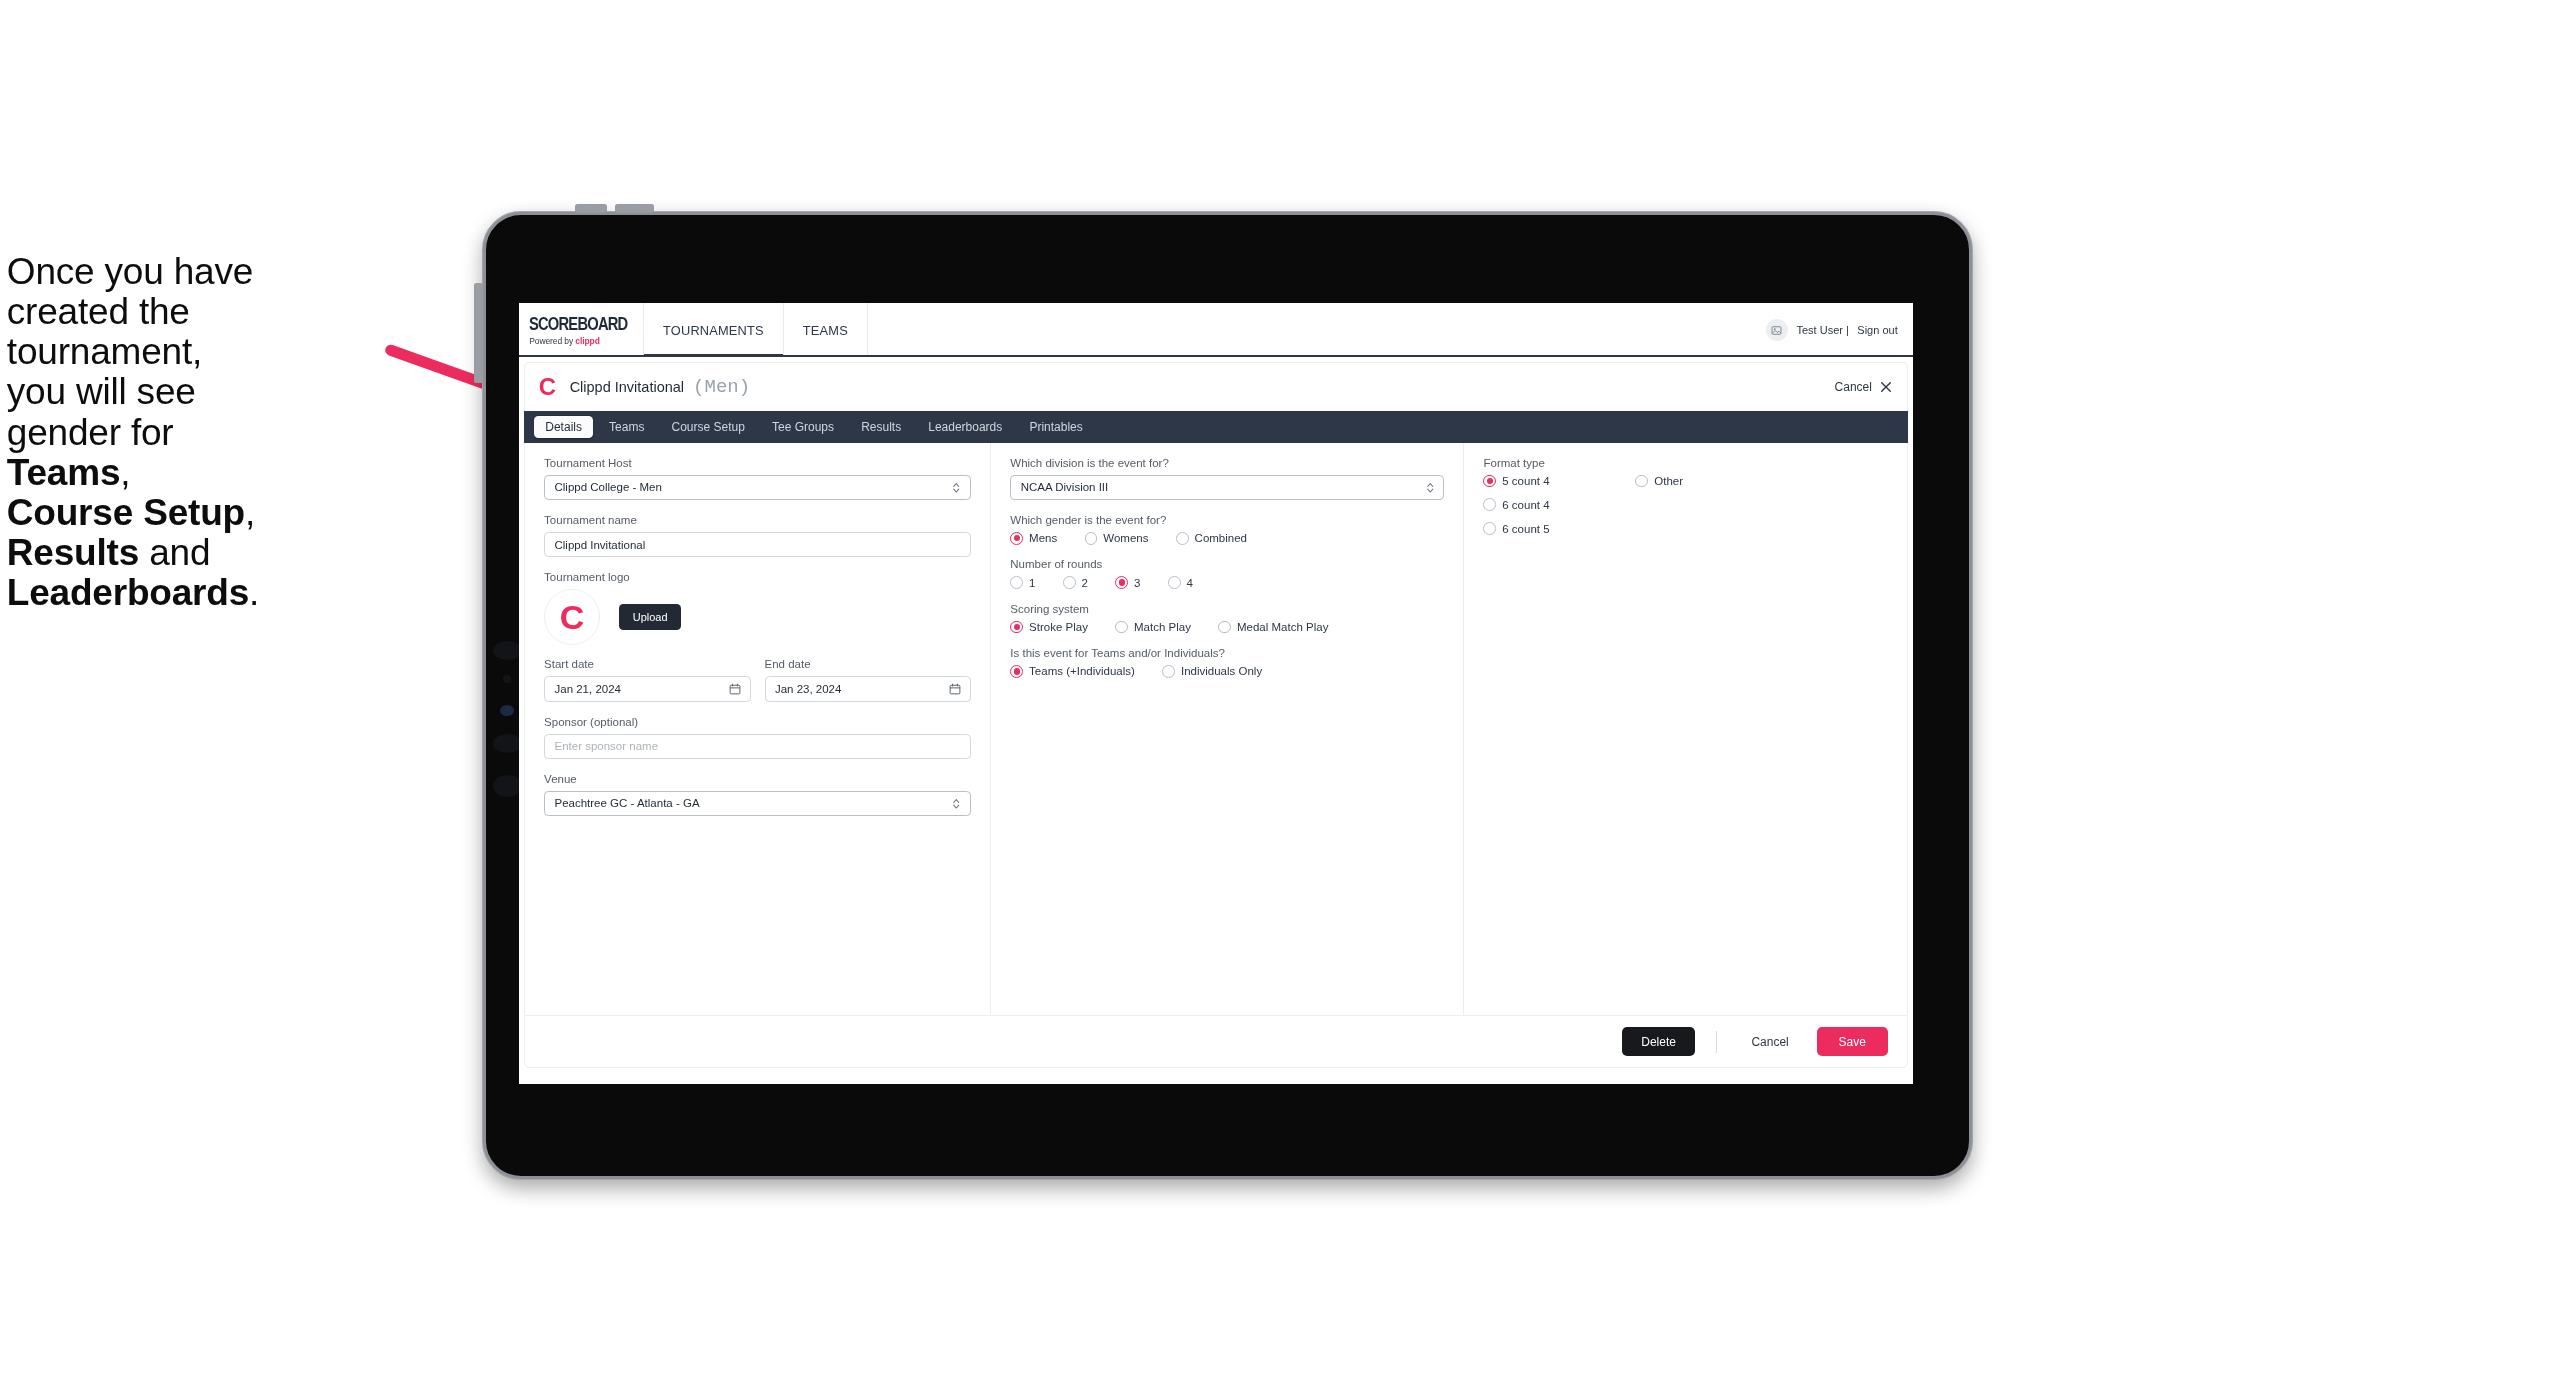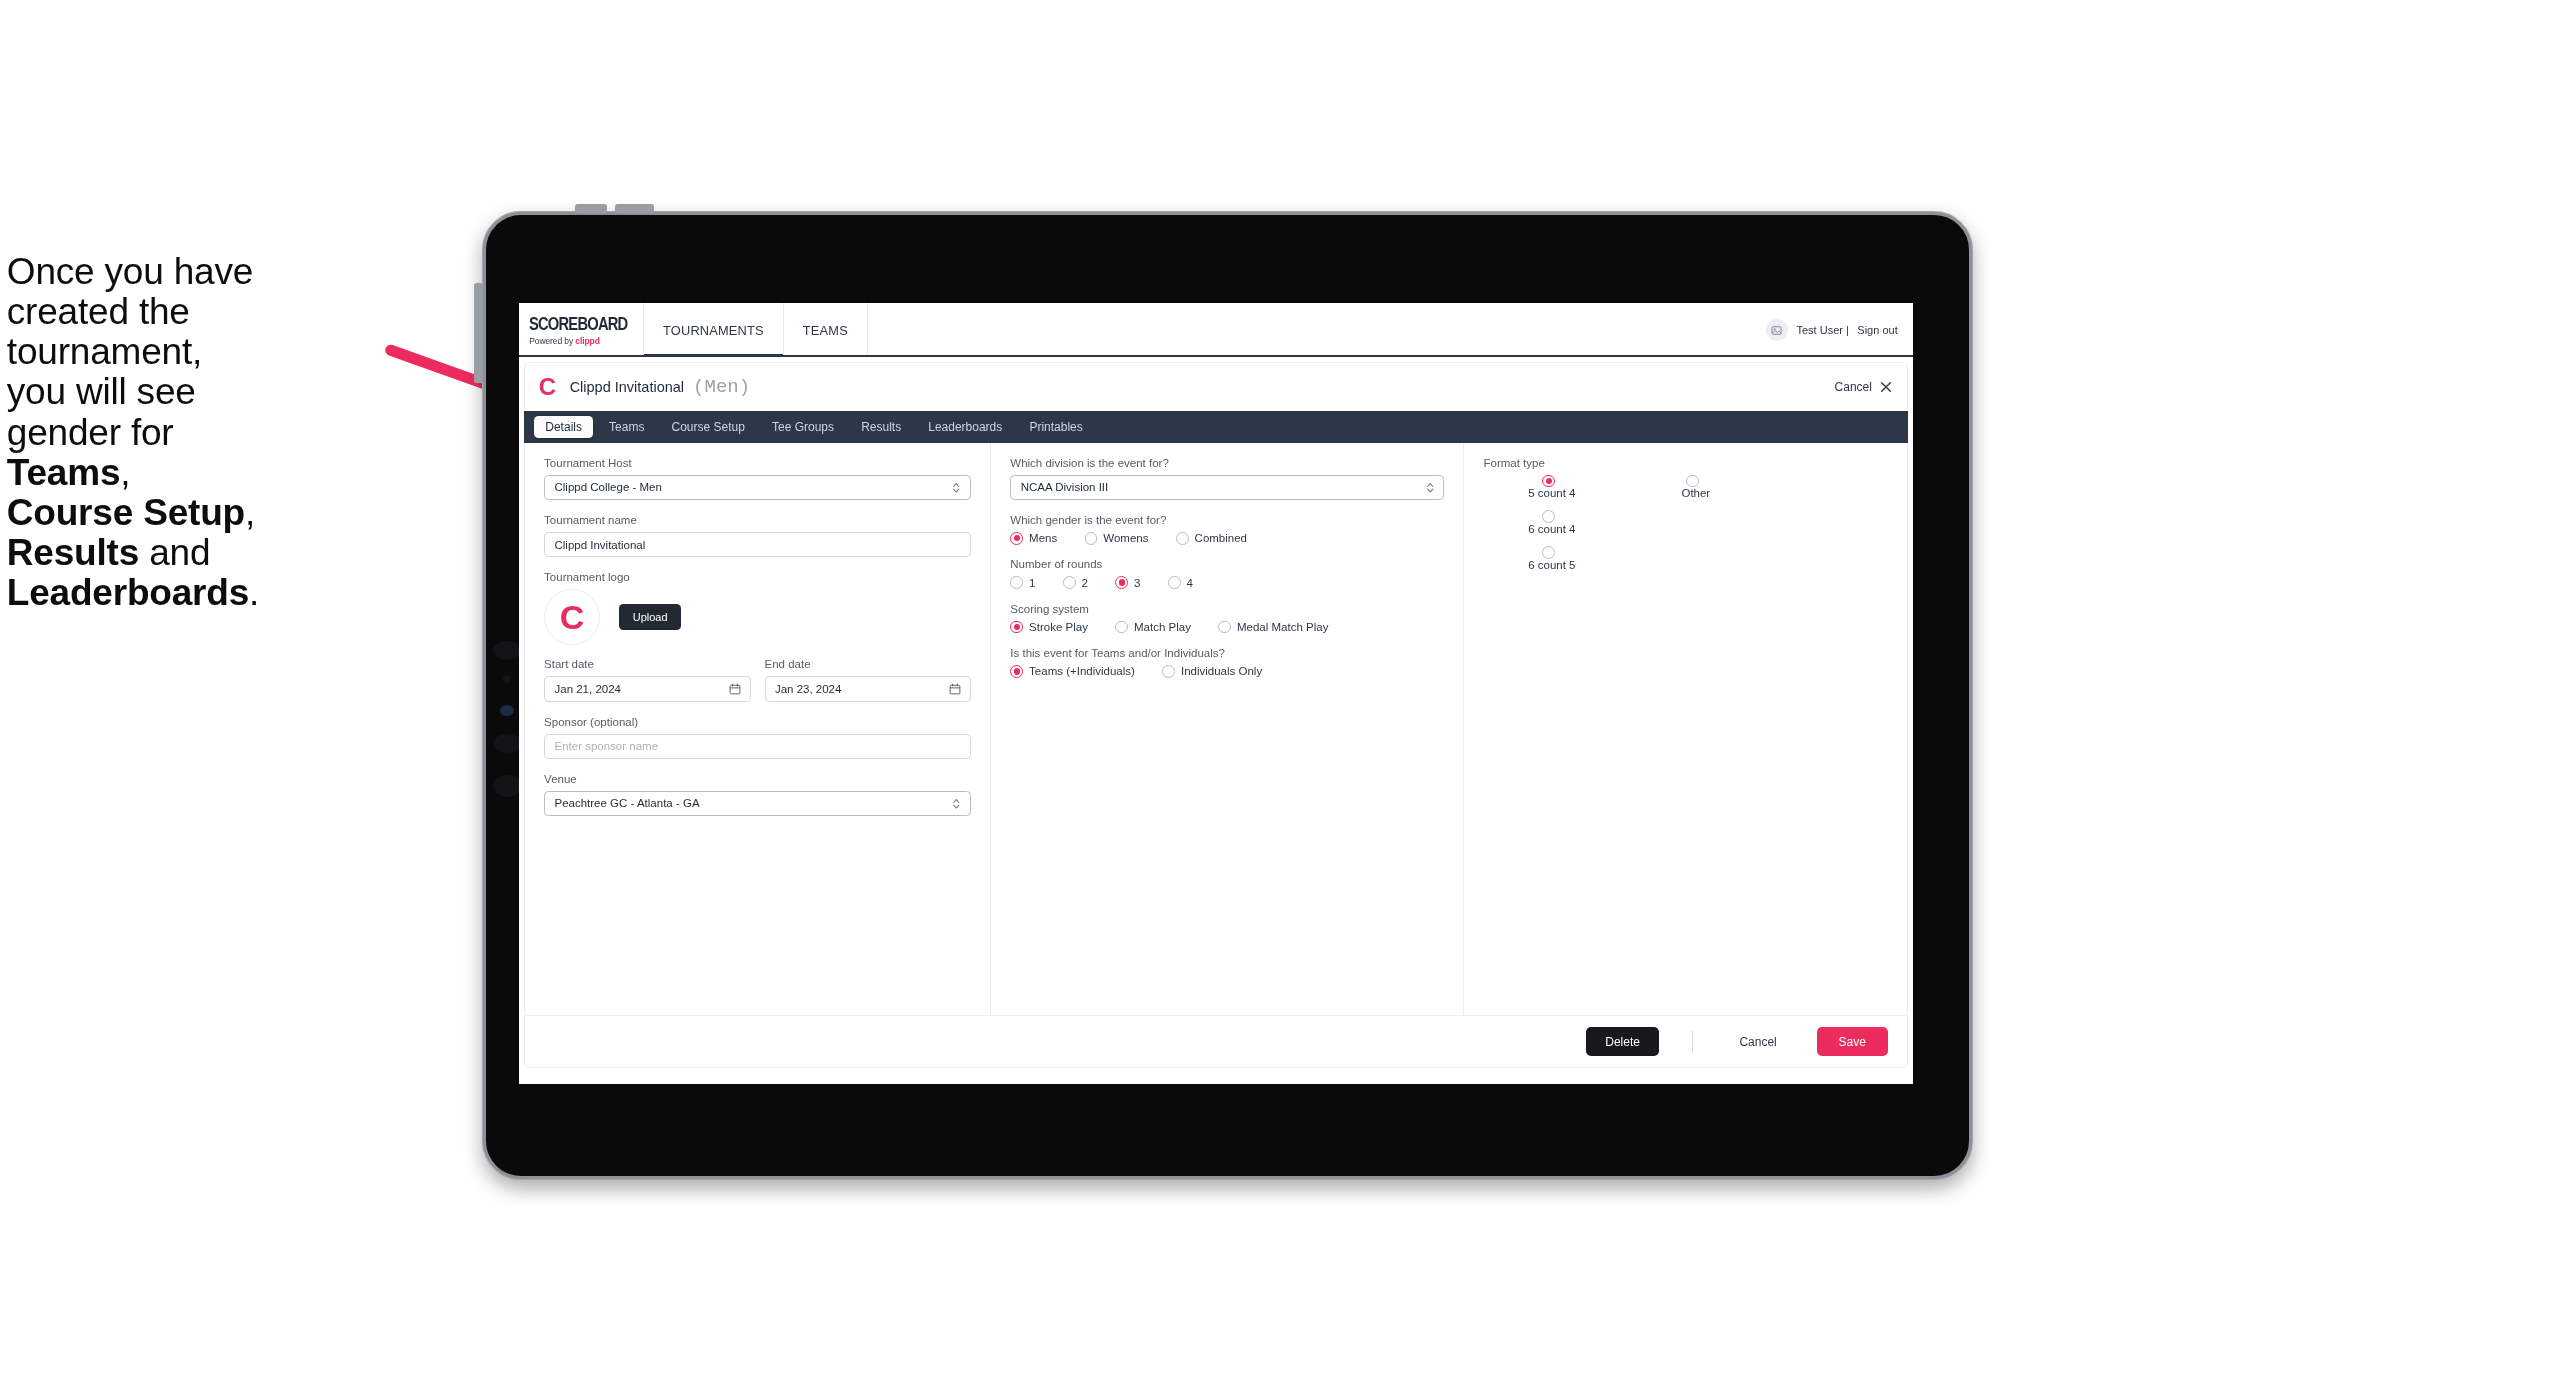--- a/index.html
+++ b/index.html
@@ -136,26 +136,26 @@
     width:12.8px; height:12.8px; border-radius:50%; border:1.4px solid #b8bec6; background:#fff;
     display:flex; align-items:center; justify-content:center; margin-right:6px; flex:none;
   }
   .radio.on { border-color:#ec2c5e; }
   .radio.on::after { content:""; width:6.4px; height:6.4px; border-radius:50%; background:#ec2c5e; }
   .rlabel { font-size:11.5px; color:#2d3748; }
 
   .fmt-wrap { display:flex; }
   .fmt-col-a { width: 152px; }
   .fmt-col-b { width: 136px; }
-  .fmt-wrap .ritem { margin-bottom:11px;flex-direction:column; }
+  .fmt-wrap .ritem { margin-bottom:11px; }
 
   
   #footer {
     height: 53px; background:#fff; display:flex; align-items:center; justify-content:flex-end;
-    gap: 16px; padding-right: 19px; margin: 0 5.1px 5.1px 5.1px;
+    gap: 4px; padding-right: 19px; margin: 0 5.1px 5.1px 5.1px;
     border:0.9px solid #eceef1; border-top:0.9px solid #eceef1; border-radius:0 0 5.1px 5.1px;
   }
   .btn-delete { background:#17191c; color:#fff; font-size:12px; padding:7.7px 19px; border-radius:5.1px; cursor:pointer; }
   .vdiv { width:0.9px; height:22px; background:#d7dadf; margin: 0 17px; }
   .btn-cancel { color:#2d3748; font-size:12px; padding: 7.7px 13.6px; cursor:pointer; }
   .btn-save { background:#ec2c5e; color:#fff; font-size:12px; padding:7.7px 22px; border-radius:5.1px; margin-left:10.2px; cursor:pointer; }
 </style>
 </head>
 <body>
 

